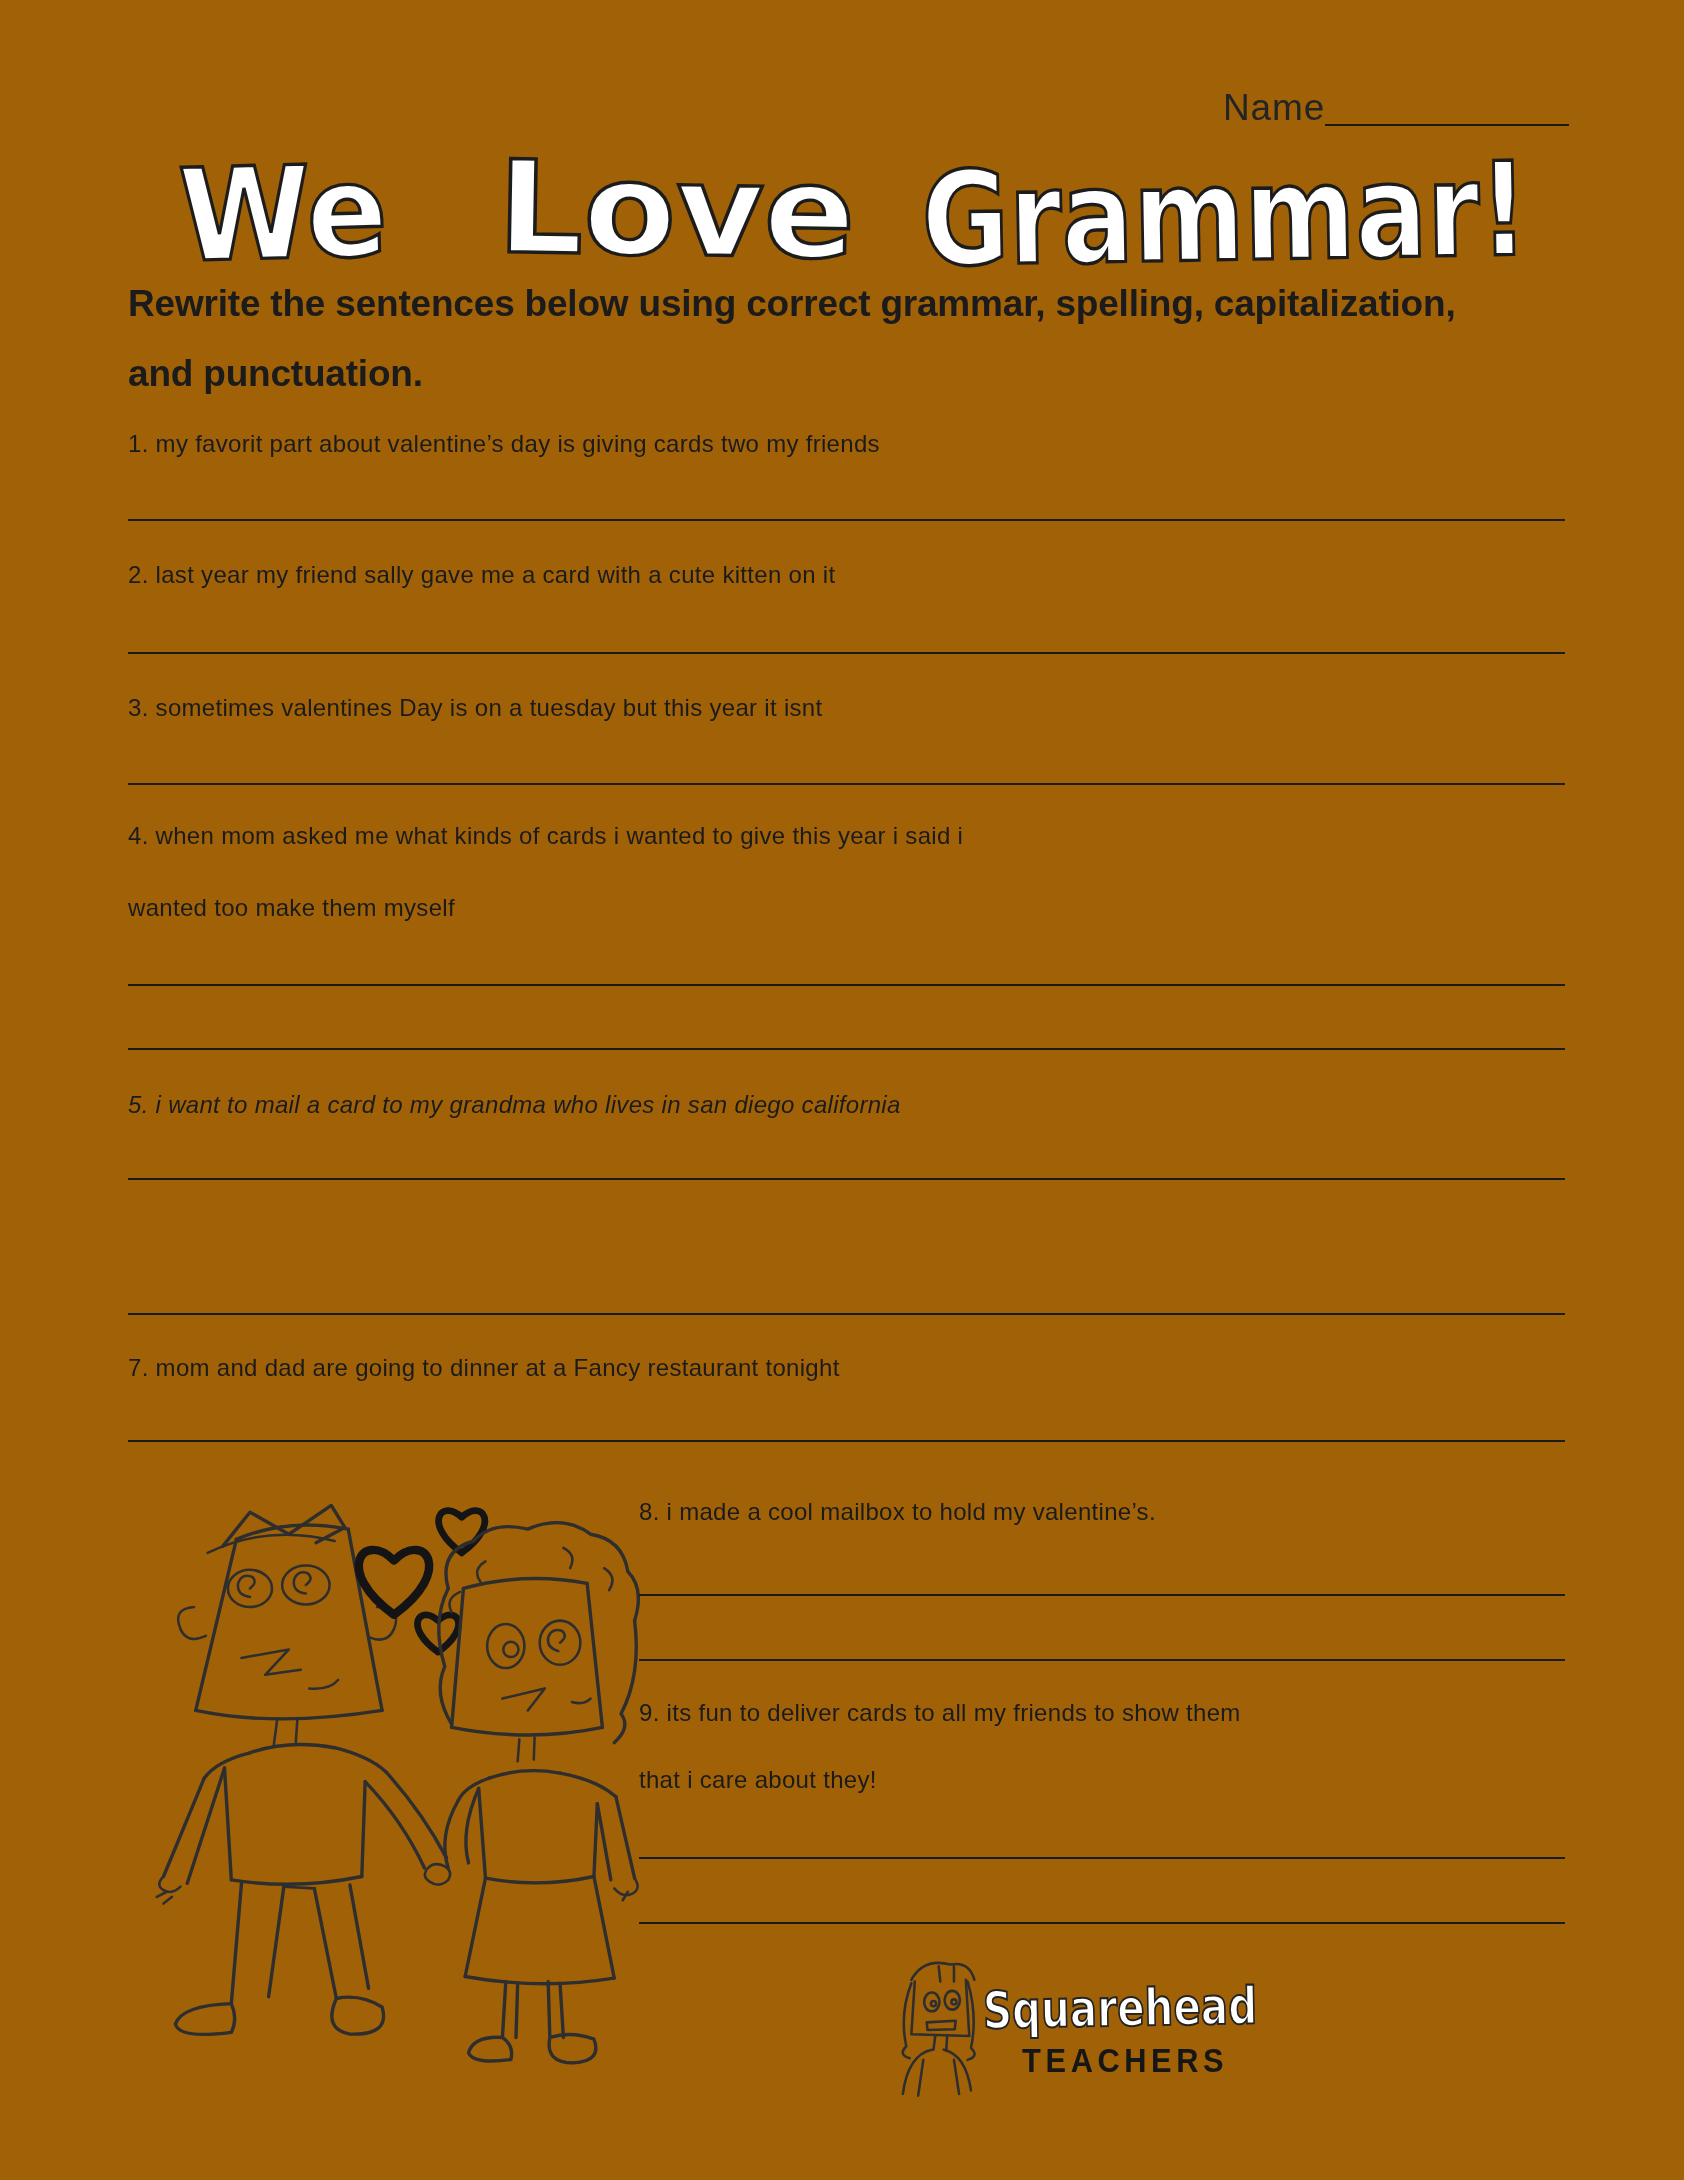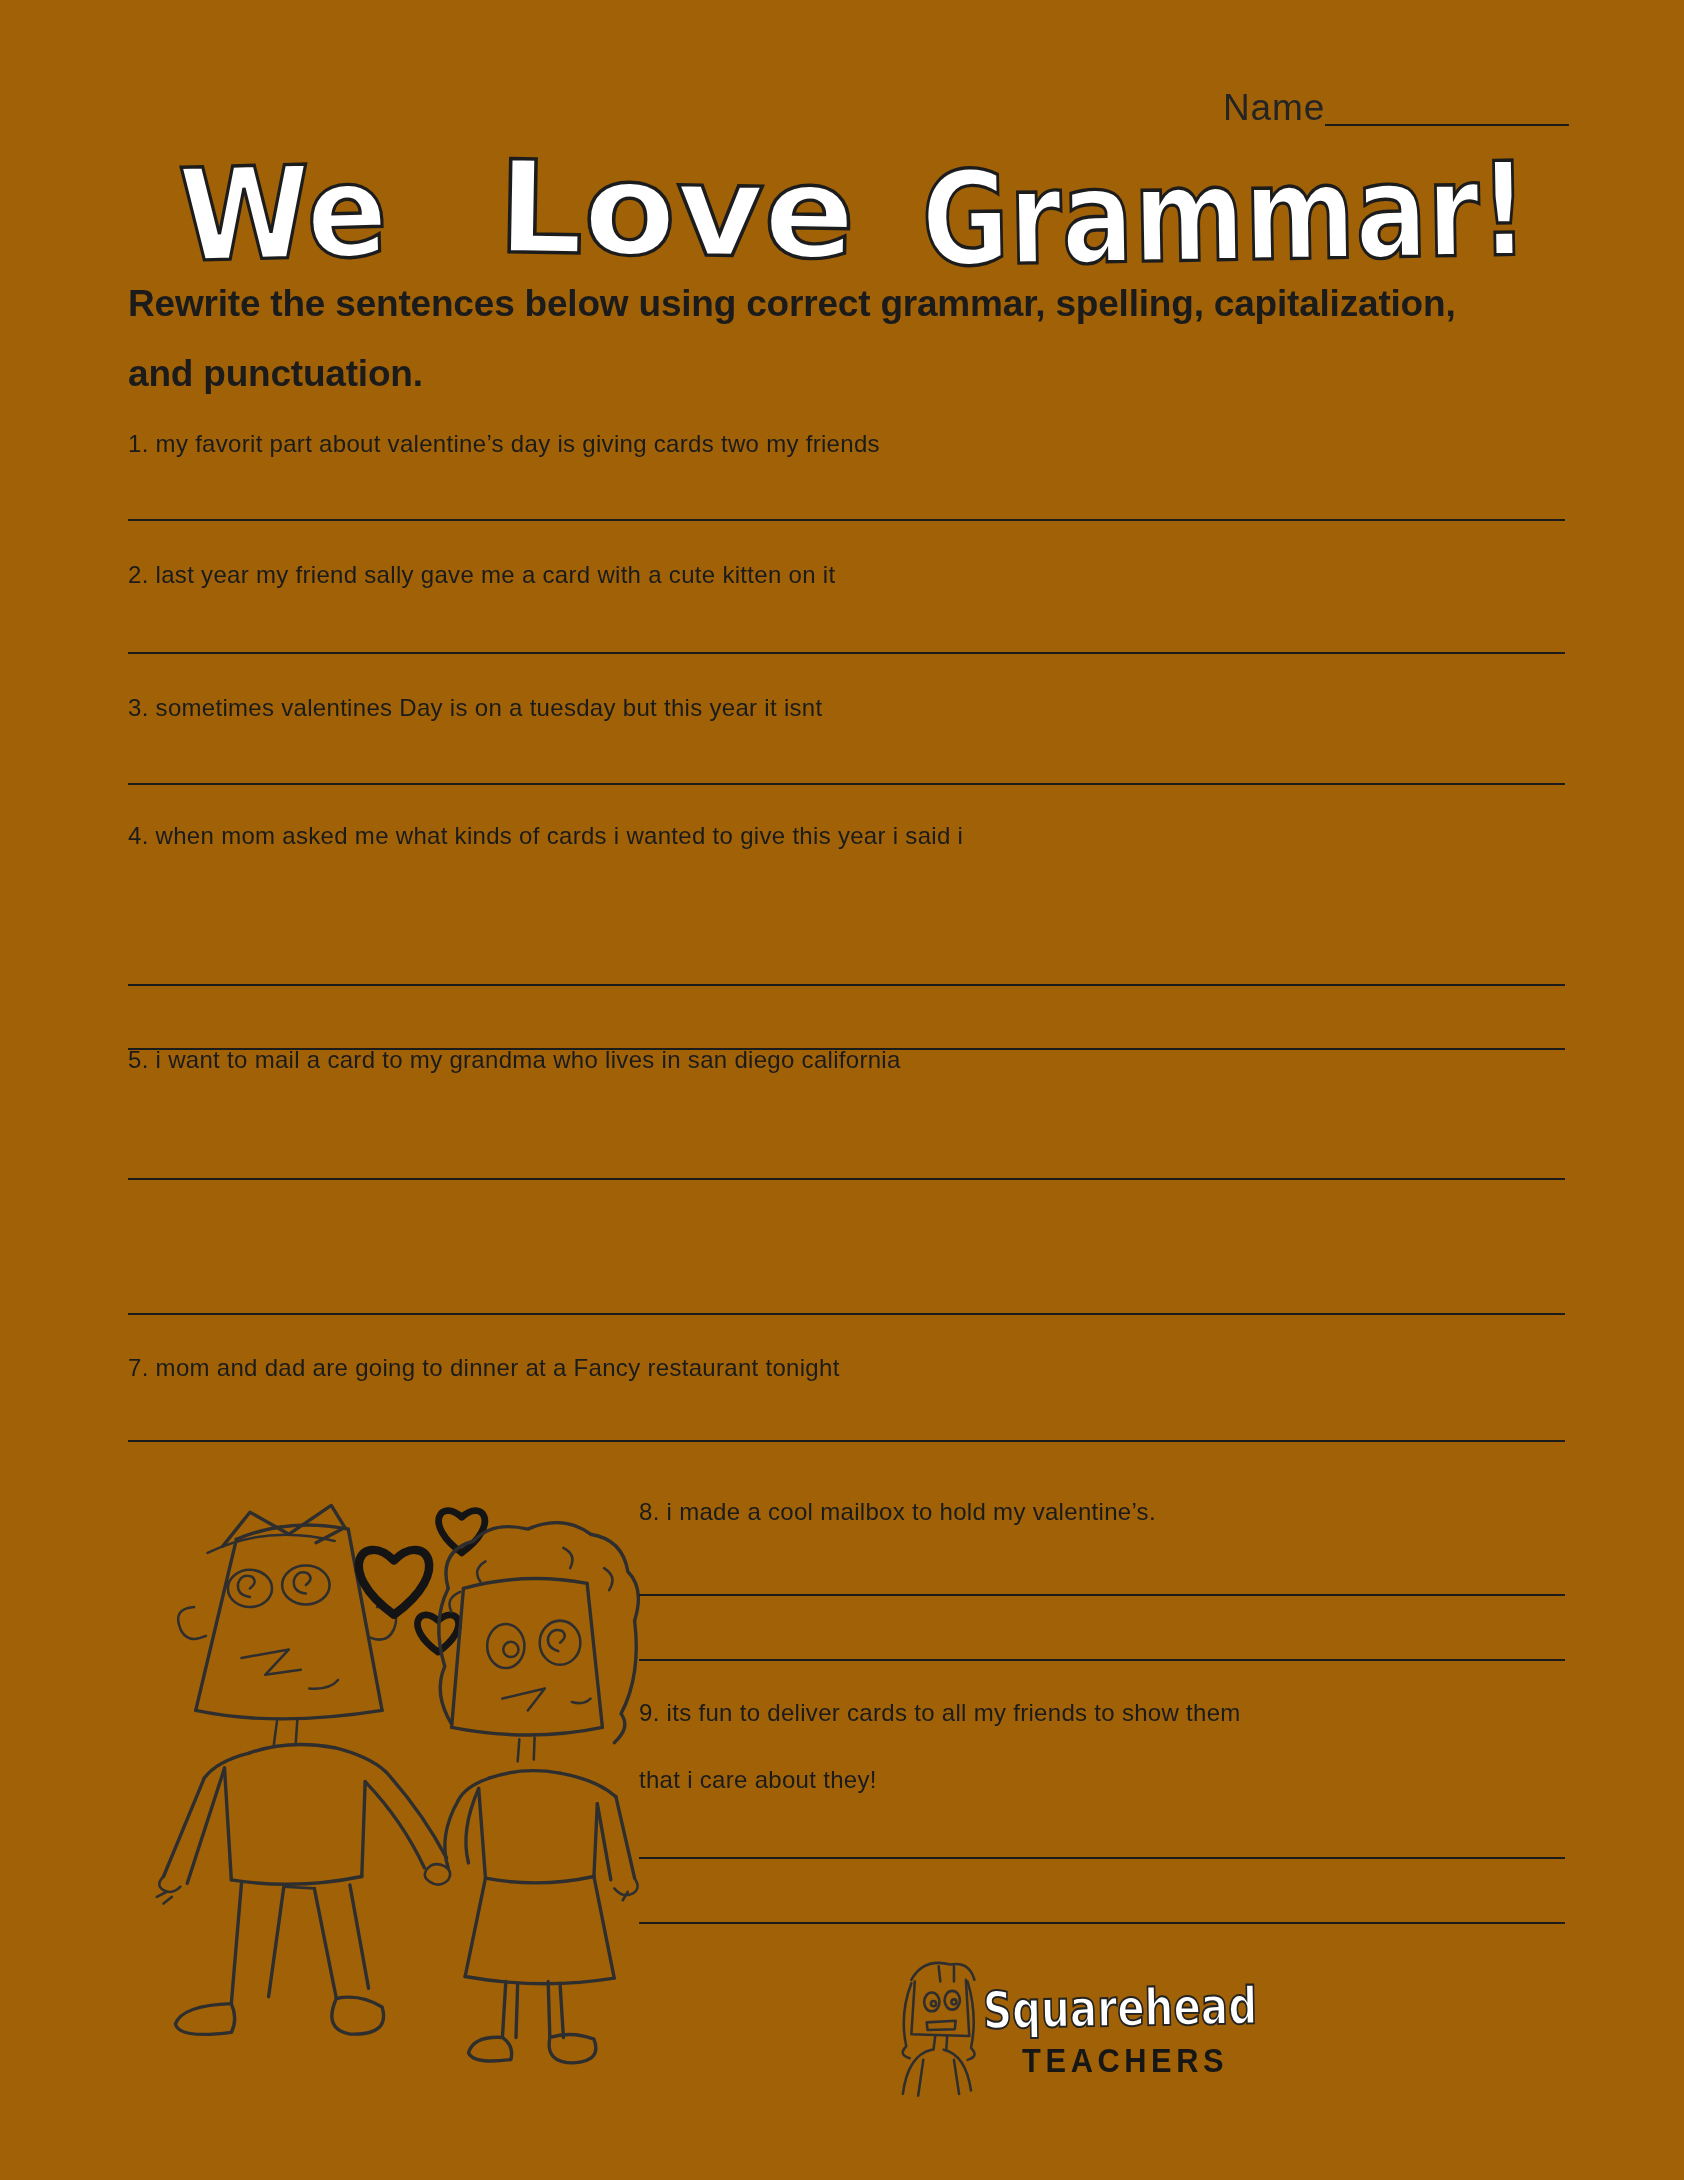--- a/index.html
+++ b/index.html
@@ -84,24 +84,25 @@
   <div class="txt" style="top:424px;left:128px;">1. my favorit part about valentine’s day is giving cards two my friends</div>
   <div class="blank wide" style="top:519px;"></div>
 
   <div class="txt" style="top:555px;left:128px;">2. last year my friend sally gave me a card with a cute kitten on it</div>
   <div class="blank wide" style="top:652px;"></div>
 
   <div class="txt" style="top:688px;left:128px;">3. sometimes valentines Day is on a tuesday but this year it isnt</div>
   <div class="blank wide" style="top:783px;"></div>
 
   <div class="txt" style="top:816px;left:128px;">4. when mom asked me what kinds of cards i wanted to give this year i said i</div>
+  <div class="txt" style="top:888px;left:128px;">wanted too make them myself</div>
   <div class="blank wide" style="top:984px;"></div>
   <div class="blank wide" style="top:1048px;"></div>
 
-  <div class="txt" style="top:1040px;left:128px;">5. i want to mail a card to my grandma who lives in san diego california</div>
+  <div class="txt" style="top:1085px;left:128px;font-style:italic;">5. i want to mail a card to my grandma who lives in san diego california</div>
   <div class="blank wide" style="top:1178px;"></div>
 
   <div class="blank wide" style="top:1313px;"></div>
 
   <div class="txt" style="top:1348px;left:128px;">7. mom and dad are going to dinner at a Fancy restaurant tonight</div>
   <div class="blank wide" style="top:1440px;"></div>
 
   <svg class="couple-svg" width="535" height="610" viewBox="0 0 620 720">
     <g>
 

